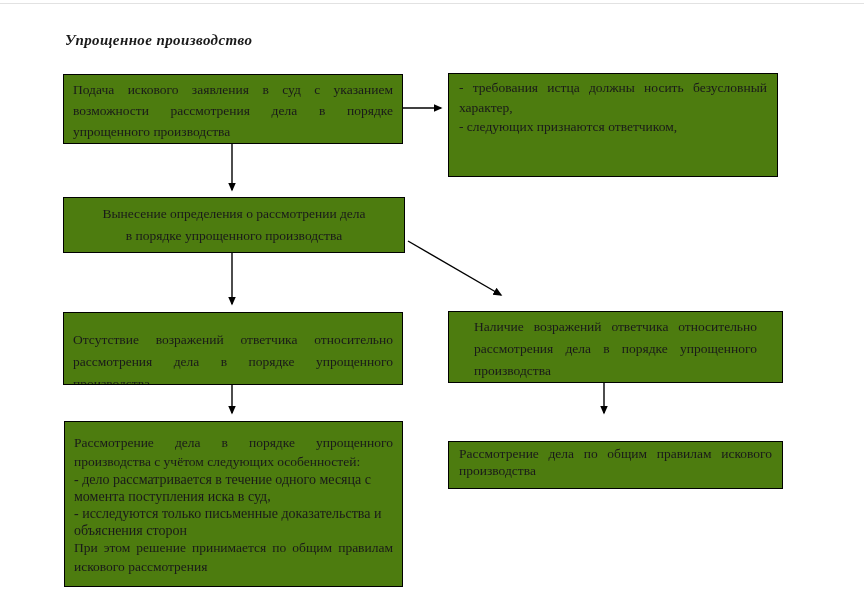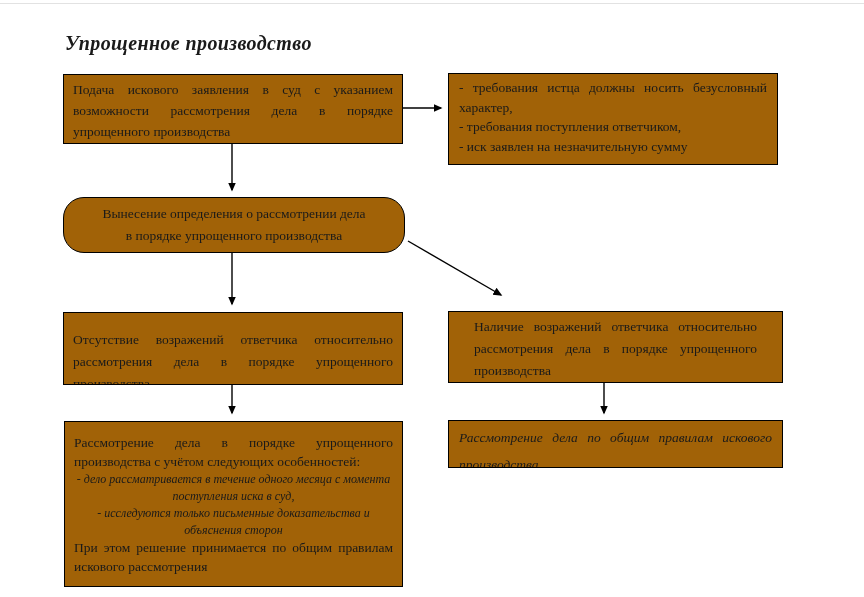--- a/index.html
+++ b/index.html
@@ -15,48 +15,47 @@
   }
   .artifact-line {
     position: absolute;
     left: 0; top: 3px;
     width: 100%; height: 1px;
     background: #e2e2e2;
   }
   .diagram-title {
     position: absolute;
     left: 65px; top: 32px;
-    font-size: 20px;
+    font-size: 15px;
     font-weight: bold;
     font-style: italic;
     letter-spacing: 0.4px;
     white-space: nowrap;
   }
   .box {
     position: absolute;
     border: 1.4px solid #000000;
-    background: #a16207;
+    background: #4d7c0f;
     font-size: 13.5px;
     overflow: hidden;
   }
   .box p { text-align: justify; }
   #box-filing        { left: 63px;  top: 74px;  width: 340px; height: 70px;  padding: 4px 9px;  line-height: 21px; }
-  #box-conditions    { left: 448px; top: 73px;  width: 330px; height: 92px;  padding: 4px 10px; line-height: 19.5px; }
-  #box-ruling        { left: 63px;  top: 197px; width: 342px; height: 56px;  padding: 5px 14px; line-height: 22px; border-radius: 21px; }
+  #box-conditions    { left: 448px; top: 73px;  width: 330px; height: 104px;  padding: 4px 10px; line-height: 19.5px; }
+  #box-ruling        { left: 63px;  top: 197px; width: 342px; height: 56px;  padding: 5px 14px; line-height: 22px; }
   #box-ruling p      { text-align: center; white-space: pre-line; }
   #box-no-objections { left: 63px;  top: 312px; width: 340px; height: 73px;  padding: 16px 9px;  line-height: 22px; }
   #box-objections    { left: 448px; top: 311px; width: 335px; height: 72px;  padding: 4px 25px;  line-height: 22px; }
   #box-simplified    { left: 64px;  top: 421px; width: 339px; height: 166px; padding: 12px 9px;  line-height: 18.5px; }
   #box-simplified p.feature {
-    font-style: italic;
-    font-size: 12px;
+    font-size: 14px;
     line-height: 17px;
-    text-align: center;
+    text-align: left;
   }
-  #box-general       { left: 448px; top: 420px; width: 335px; height: 48px;  padding: 3px 10px; line-height: 27px; font-style: italic; }
+  #box-general       { left: 448px; top: 441px; width: 335px; height: 48px;  padding: 3px 10px; line-height: 17px; }
   #arrow-layer {
     position: absolute;
     left: 0; top: 0;
     width: 864px; height: 597px;
     pointer-events: none;
   }
   #arrow-layer line { stroke: #000000; stroke-width: 1.4; }
 </style>
 </head>
 <body>
@@ -92,22 +91,21 @@
       <line x1="604" y1="383" x2="604" y2="413" marker-end="url(#ah)"></line>
     </g>
   </svg>
 
   <div class="box" id="box-filing">
     <p>Подача искового заявления в суд с указанием возможности рассмотрения дела в порядке упрощенного производства</p>
   </div>
 
   <div class="box" id="box-conditions">
     <p>- требования истца должны носить безусловный характер,</p>
-    <p>- требования поступления ответчиком,</p>
-    <p>- иск заявлен на незначительную сумму</p>
+    <p>- следующих признаются ответчиком,</p>
   </div>
 
   <div class="box" id="box-ruling">
     <p>Вынесение определения о рассмотрении дела
 в порядке упрощенного производства</p>
   </div>
 
   <div class="box" id="box-no-objections">
     <p>Отсутствие возражений ответчика относительно рассмотрения дела в порядке упрощенного производства</p>
   </div>

